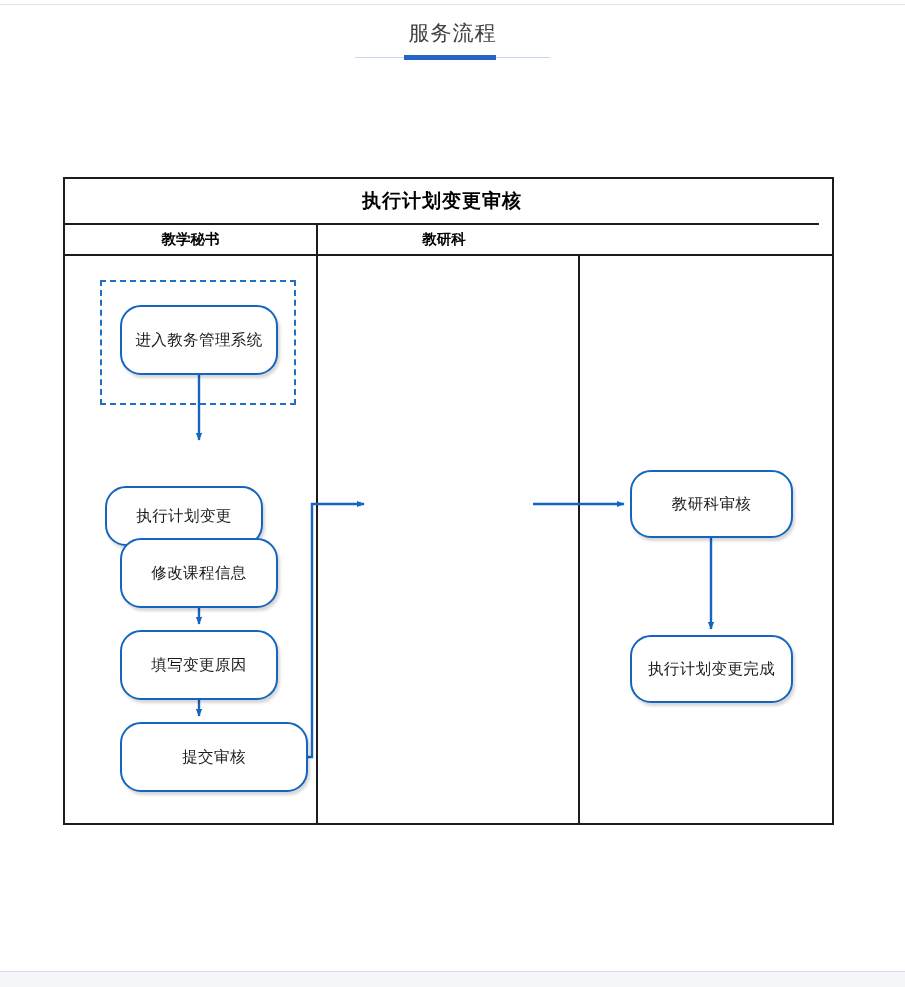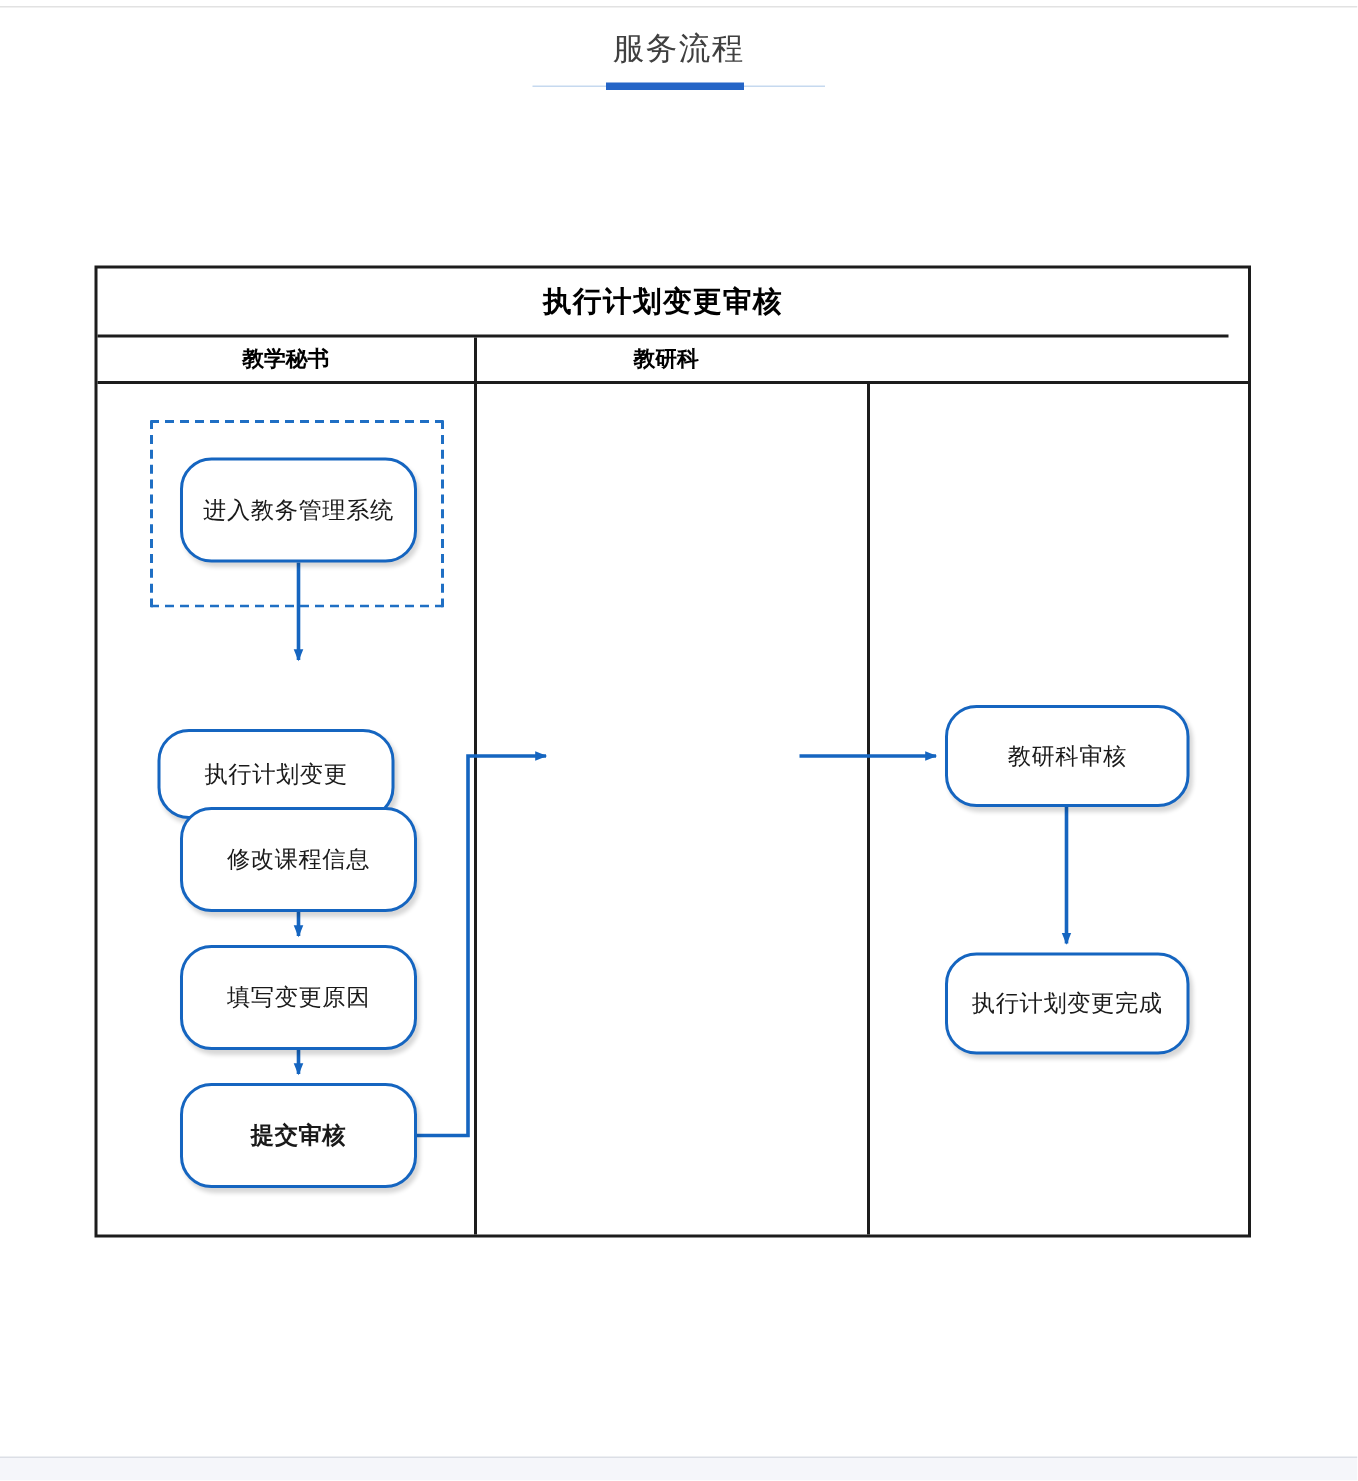--- a/index.html
+++ b/index.html
@@ -142,21 +142,21 @@
     color: #1a1a1a;
     letter-spacing: 0.4px;
     box-shadow: 2px 3px 3px rgba(0,0,0,0.16);
   }
 
   
   .n-enter   { left: 57px;  top: 128px; width: 158px; height: 70px; }
   .n-change  { left: 42px;  top: 269px; width: 158px; height: 60px; margin-top: 40px; }
   .n-modify  { left: 57px;  top: 361px; width: 158px; height: 70px; }
   .n-reason  { left: 57px;  top: 453px; width: 158px; height: 70px; }
-  .n-submit  { left: 57px;  top: 545px; width: 158px; height: 70px; font-weight: bold; }
+  .n-submit  { left: 57px;  top: 545px; width: 188px; height: 70px; }
   
   .n-vp      { left: 307px; top: 293px; width: 163px; height: 68px; }
   
   .n-dept    { left: 567px; top: 293px; width: 163px; height: 68px; }
   .n-done    { left: 567px; top: 458px; width: 163px; height: 68px; }
 
   
   .footer-rule {
     position: absolute;
     left: 0; top: 971px;

